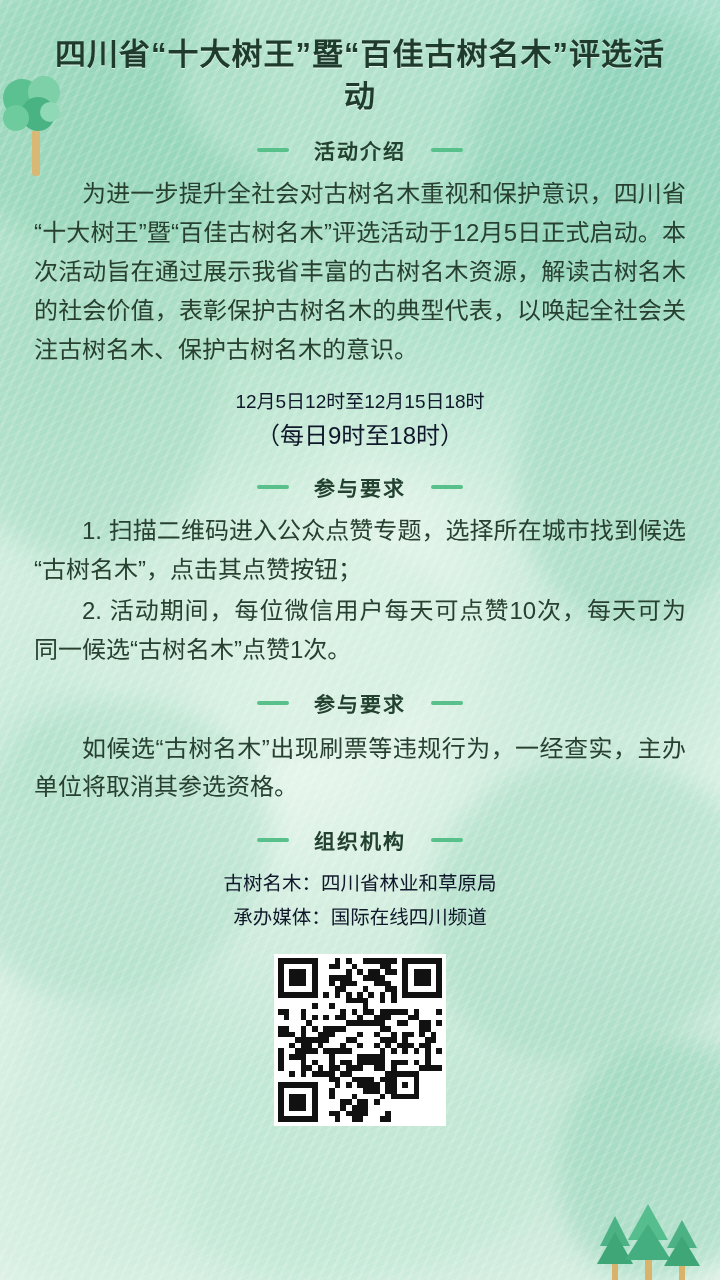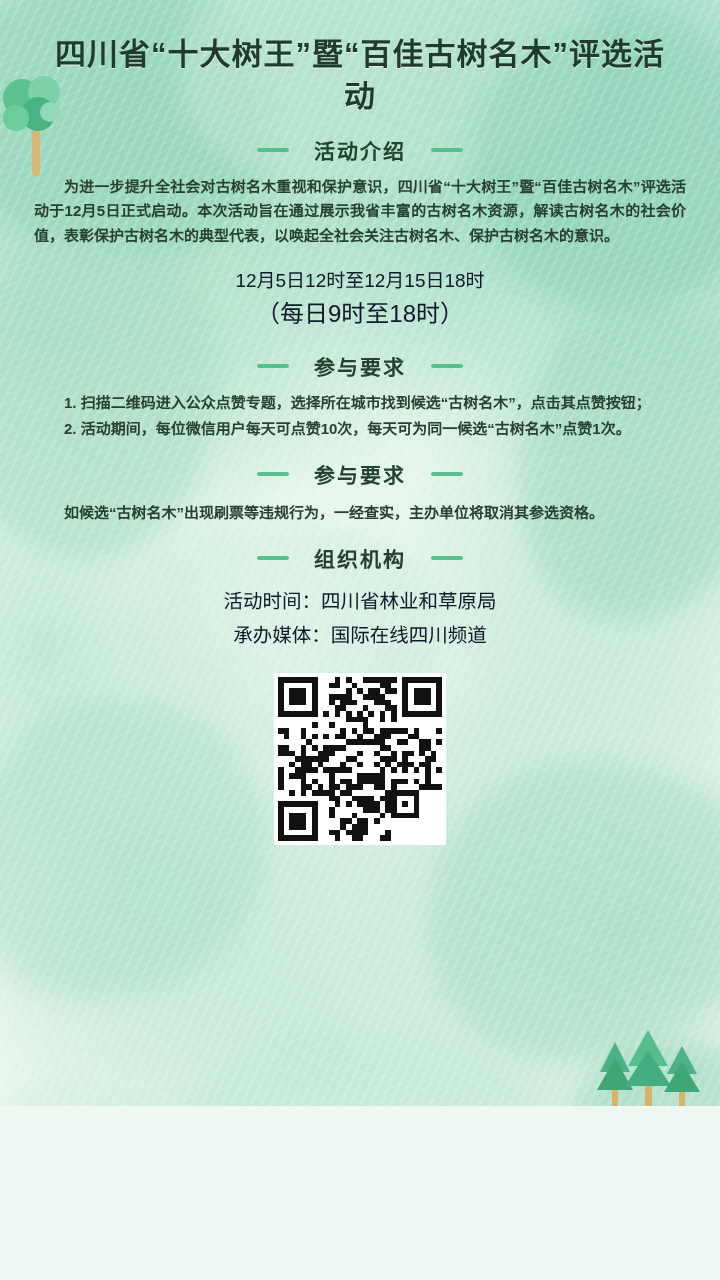--- a/index.html
+++ b/index.html
@@ -15,21 +15,21 @@
     color: #2b4a3a;
     position: relative;
     background: #eef7f1;
   }
 
   
   #poster {
     position: absolute;
     inset: 0;
     width: 720px;
-    height: 1106px;
+    height: 1280px;
     overflow: hidden;
   }
   .bg-base {
     position: absolute;
     inset: 0;
     background:
       radial-gradient(circle at 18% 8%,  rgba(150,215,185,0.85) 0%, rgba(150,215,185,0) 38%),
       radial-gradient(circle at 80% 5%,  rgba(120,205,180,0.70) 0%, rgba(120,205,180,0) 34%),
       radial-gradient(circle at 95% 22%, rgba(160,220,190,0.75) 0%, rgba(160,220,190,0) 30%),
       radial-gradient(circle at 8% 30%,  rgba(175,225,200,0.80) 0%, rgba(175,225,200,0) 28%),
@@ -117,27 +117,26 @@
     border-radius: 2px;
   }
   .section-head .txt {
     font-size: 21px;
     font-weight: bold;
     color: #23412f;
     letter-spacing: 2px;
   }
 
   .para {
-    font-size: 15px;
+    font-size: 24px;
     line-height: 1.62;
     color: #27402f;
     margin: 0 34px;
     text-align: justify;
     text-indent: 2em;
-    font-weight: bold;
   }
 
   .center-line {
     font-size: 19px;
     line-height: 1.55;
     text-align: center;
     color: #0f172a;
     margin: 0;
   }
   .center-line.small { font-size: 24px; }
@@ -256,21 +255,21 @@
       </div>
     </div>
 
     <div class="section">
       <div class="section-head">
         <span class="bar"></span>
         <span class="txt">组织机构</span>
         <span class="bar"></span>
       </div>
       <div class="org-block">
-        <p class="center-line">活动时间：四川省林业和草原局</p>
+        <p class="center-line">古树名木：四川省林业和草原局</p>
         <p class="center-line">承办媒体：国际在线四川频道</p>
       </div>
     </div>
 
     <div class="qr-wrap">
       <svg id="qr-svg" viewBox="0 0 29 29" width="164" height="164" shape-rendering="crispEdges" aria-hidden="true">
         <rect width="29" height="29" fill="#ffffff"></rect>
         <g fill="#111111" id="qr-cells">
             <path d="M0 0h1v1h-1zM1 0h1v1h-1zM2 0h1v1h-1zM3 0h1v1h-1zM4 0h1v1h-1zM5 0h1v1h-1zM6 0h1v1h-1zM10 0h1v1h-1zM12 0h1v1h-1zM15 0h1v1h-1zM16 0h1v1h-1zM17 0h1v1h-1zM18 0h1v1h-1zM19 0h1v1h-1zM20 0h1v1h-1zM22 0h1v1h-1zM23 0h1v1h-1zM24 0h1v1h-1zM25 0h1v1h-1zM26 0h1v1h-1zM27 0h1v1h-1zM28 0h1v1h-1zM0 1h1v1h-1zM6 1h1v1h-1zM9 1h1v1h-1zM10 1h1v1h-1zM13 1h1v1h-1zM18 1h1v1h-1zM19 1h1v1h-1zM22 1h1v1h-1zM28 1h1v1h-1zM0 2h1v1h-1zM2 2h1v1h-1zM3 2h1v1h-1zM4 2h1v1h-1zM6 2h1v1h-1zM12 2h1v1h-1zM14 2h1v1h-1zM16 2h1v1h-1zM17 2h1v1h-1zM19 2h1v1h-1zM20 2h1v1h-1zM22 2h1v1h-1zM24 2h1v1h-1zM25 2h1v1h-1zM26 2h1v1h-1zM28 2h1v1h-1zM0 3h1v1h-1zM2 3h1v1h-1zM3 3h1v1h-1zM4 3h1v1h-1zM6 3h1v1h-1zM9 3h1v1h-1zM10 3h1v1h-1zM11 3h1v1h-1zM12 3h1v1h-1zM15 3h1v1h-1zM16 3h1v1h-1zM17 3h1v1h-1zM18 3h1v1h-1zM22 3h1v1h-1zM24 3h1v1h-1zM25 3h1v1h-1zM26 3h1v1h-1zM28 3h1v1h-1zM0 4h1v1h-1zM2 4h1v1h-1zM3 4h1v1h-1zM4 4h1v1h-1zM6 4h1v1h-1zM9 4h1v1h-1zM11 4h1v1h-1zM12 4h1v1h-1zM13 4h1v1h-1zM17 4h1v1h-1zM18 4h1v1h-1zM19 4h1v1h-1zM22 4h1v1h-1zM24 4h1v1h-1zM25 4h1v1h-1zM26 4h1v1h-1zM28 4h1v1h-1zM0 5h1v1h-1zM6 5h1v1h-1zM10 5h1v1h-1zM11 5h1v1h-1zM15 5h1v1h-1zM19 5h1v1h-1zM20 5h1v1h-1zM22 5h1v1h-1zM28 5h1v1h-1zM0 6h1v1h-1zM1 6h1v1h-1zM2 6h1v1h-1zM3 6h1v1h-1zM4 6h1v1h-1zM5 6h1v1h-1zM6 6h1v1h-1zM8 6h1v1h-1zM10 6h1v1h-1zM12 6h1v1h-1zM14 6h1v1h-1zM16 6h1v1h-1zM18 6h1v1h-1zM20 6h1v1h-1zM22 6h1v1h-1zM23 6h1v1h-1zM24 6h1v1h-1zM25 6h1v1h-1zM26 6h1v1h-1zM27 6h1v1h-1zM28 6h1v1h-1zM12 7h1v1h-1zM13 7h1v1h-1zM14 7h1v1h-1zM15 7h1v1h-1zM18 7h1v1h-1zM20 7h1v1h-1zM6 8h1v1h-1zM9 8h1v1h-1zM15 8h1v1h-1zM0 9h1v1h-1zM1 9h1v1h-1zM4 9h1v1h-1zM11 9h1v1h-1zM13 9h1v1h-1zM15 9h1v1h-1zM16 9h1v1h-1zM18 9h1v1h-1zM19 9h1v1h-1zM20 9h1v1h-1zM21 9h1v1h-1zM22 9h1v1h-1zM24 9h1v1h-1zM28 9h1v1h-1zM1 10h1v1h-1zM4 10h1v1h-1zM6 10h1v1h-1zM8 10h1v1h-1zM10 10h1v1h-1zM11 10h1v1h-1zM14 10h1v1h-1zM17 10h1v1h-1zM18 10h1v1h-1zM19 10h1v1h-1zM23 10h1v1h-1zM24 10h1v1h-1zM5 11h1v1h-1zM12 11h1v1h-1zM13 11h1v1h-1zM14 11h1v1h-1zM15 11h1v1h-1zM16 11h1v1h-1zM17 11h1v1h-1zM18 11h1v1h-1zM21 11h1v1h-1zM22 11h1v1h-1zM25 11h1v1h-1zM26 11h1v1h-1zM28 11h1v1h-1zM0 12h1v1h-1zM1 12h1v1h-1zM4 12h1v1h-1zM6 12h1v1h-1zM8 12h1v1h-1zM9 12h1v1h-1zM10 12h1v1h-1zM11 12h1v1h-1zM18 12h1v1h-1zM19 12h1v1h-1zM25 12h1v1h-1zM26 12h1v1h-1zM0 13h1v1h-1zM1 13h1v1h-1zM2 13h1v1h-1zM4 13h1v1h-1zM7 13h1v1h-1zM8 13h1v1h-1zM9 13h1v1h-1zM14 13h1v1h-1zM17 13h1v1h-1zM20 13h1v1h-1zM22 13h1v1h-1zM23 13h1v1h-1zM25 13h1v1h-1zM27 13h1v1h-1zM3 14h1v1h-1zM4 14h1v1h-1zM5 14h1v1h-1zM6 14h1v1h-1zM7 14h1v1h-1zM8 14h1v1h-1zM12 14h1v1h-1zM13 14h1v1h-1zM18 14h1v1h-1zM19 14h1v1h-1zM20 14h1v1h-1zM22 14h1v1h-1zM26 14h1v1h-1zM27 14h1v1h-1zM2 15h1v1h-1zM4 15h1v1h-1zM5 15h1v1h-1zM7 15h1v1h-1zM11 15h1v1h-1zM14 15h1v1h-1zM17 15h1v1h-1zM19 15h1v1h-1zM21 15h1v1h-1zM22 15h1v1h-1zM23 15h1v1h-1zM25 15h1v1h-1zM26 15h1v1h-1zM0 16h1v1h-1zM3 16h1v1h-1zM4 16h1v1h-1zM5 16h1v1h-1zM6 16h1v1h-1zM8 16h1v1h-1zM9 16h1v1h-1zM10 16h1v1h-1zM11 16h1v1h-1zM12 16h1v1h-1zM18 16h1v1h-1zM20 16h1v1h-1zM22 16h1v1h-1zM24 16h1v1h-1zM26 16h1v1h-1zM28 16h1v1h-1zM0 17h1v1h-1zM2 17h1v1h-1zM3 17h1v1h-1zM4 17h1v1h-1zM9 17h1v1h-1zM14 17h1v1h-1zM15 17h1v1h-1zM16 17h1v1h-1zM17 17h1v1h-1zM18 17h1v1h-1zM26 17h1v1h-1zM0 18h1v1h-1zM4 18h1v1h-1zM6 18h1v1h-1zM9 18h1v1h-1zM11 18h1v1h-1zM12 18h1v1h-1zM14 18h1v1h-1zM15 18h1v1h-1zM16 18h1v1h-1zM17 18h1v1h-1zM18 18h1v1h-1zM20 18h1v1h-1zM21 18h1v1h-1zM22 18h1v1h-1zM24 18h1v1h-1zM26 18h1v1h-1zM0 19h1v1h-1zM4 19h1v1h-1zM5 19h1v1h-1zM7 19h1v1h-1zM9 19h1v1h-1zM10 19h1v1h-1zM12 19h1v1h-1zM13 19h1v1h-1zM14 19h1v1h-1zM17 19h1v1h-1zM18 19h1v1h-1zM20 19h1v1h-1zM25 19h1v1h-1zM26 19h1v1h-1zM27 19h1v1h-1zM28 19h1v1h-1zM2 20h1v1h-1zM4 20h1v1h-1zM6 20h1v1h-1zM7 20h1v1h-1zM8 20h1v1h-1zM9 20h1v1h-1zM11 20h1v1h-1zM12 20h1v1h-1zM19 20h1v1h-1zM20 20h1v1h-1zM21 20h1v1h-1zM22 20h1v1h-1zM23 20h1v1h-1zM24 20h1v1h-1zM9 21h1v1h-1zM10 21h1v1h-1zM13 21h1v1h-1zM14 21h1v1h-1zM15 21h1v1h-1zM16 21h1v1h-1zM18 21h1v1h-1zM19 21h1v1h-1zM20 21h1v1h-1zM24 21h1v1h-1zM0 22h1v1h-1zM1 22h1v1h-1zM2 22h1v1h-1zM3 22h1v1h-1zM4 22h1v1h-1zM5 22h1v1h-1zM6 22h1v1h-1zM10 22h1v1h-1zM12 22h1v1h-1zM14 22h1v1h-1zM15 22h1v1h-1zM16 22h1v1h-1zM17 22h1v1h-1zM19 22h1v1h-1zM20 22h1v1h-1zM22 22h1v1h-1zM24 22h1v1h-1zM0 23h1v1h-1zM6 23h1v1h-1zM9 23h1v1h-1zM15 23h1v1h-1zM16 23h1v1h-1zM17 23h1v1h-1zM19 23h1v1h-1zM20 23h1v1h-1zM24 23h1v1h-1zM0 24h1v1h-1zM2 24h1v1h-1zM3 24h1v1h-1zM4 24h1v1h-1zM6 24h1v1h-1zM9 24h1v1h-1zM13 24h1v1h-1zM18 24h1v1h-1zM20 24h1v1h-1zM21 24h1v1h-1zM22 24h1v1h-1zM23 24h1v1h-1zM24 24h1v1h-1zM0 25h1v1h-1zM2 25h1v1h-1zM3 25h1v1h-1zM4 25h1v1h-1zM6 25h1v1h-1zM11 25h1v1h-1zM12 25h1v1h-1zM14 25h1v1h-1zM15 25h1v1h-1zM17 25h1v1h-1zM0 26h1v1h-1zM2 26h1v1h-1zM3 26h1v1h-1zM4 26h1v1h-1zM6 26h1v1h-1zM11 26h1v1h-1zM13 26h1v1h-1zM14 26h1v1h-1zM15 26h1v1h-1zM0 27h1v1h-1zM6 27h1v1h-1zM9 27h1v1h-1zM10 27h1v1h-1zM12 27h1v1h-1zM13 27h1v1h-1zM14 27h1v1h-1zM15 27h1v1h-1zM19 27h1v1h-1zM0 28h1v1h-1zM1 28h1v1h-1zM2 28h1v1h-1zM3 28h1v1h-1zM4 28h1v1h-1zM5 28h1v1h-1zM6 28h1v1h-1zM10 28h1v1h-1zM13 28h1v1h-1zM14 28h1v1h-1zM18 28h1v1h-1zM19 28h1v1h-1z" fill="#111111"></path>
           </g>

